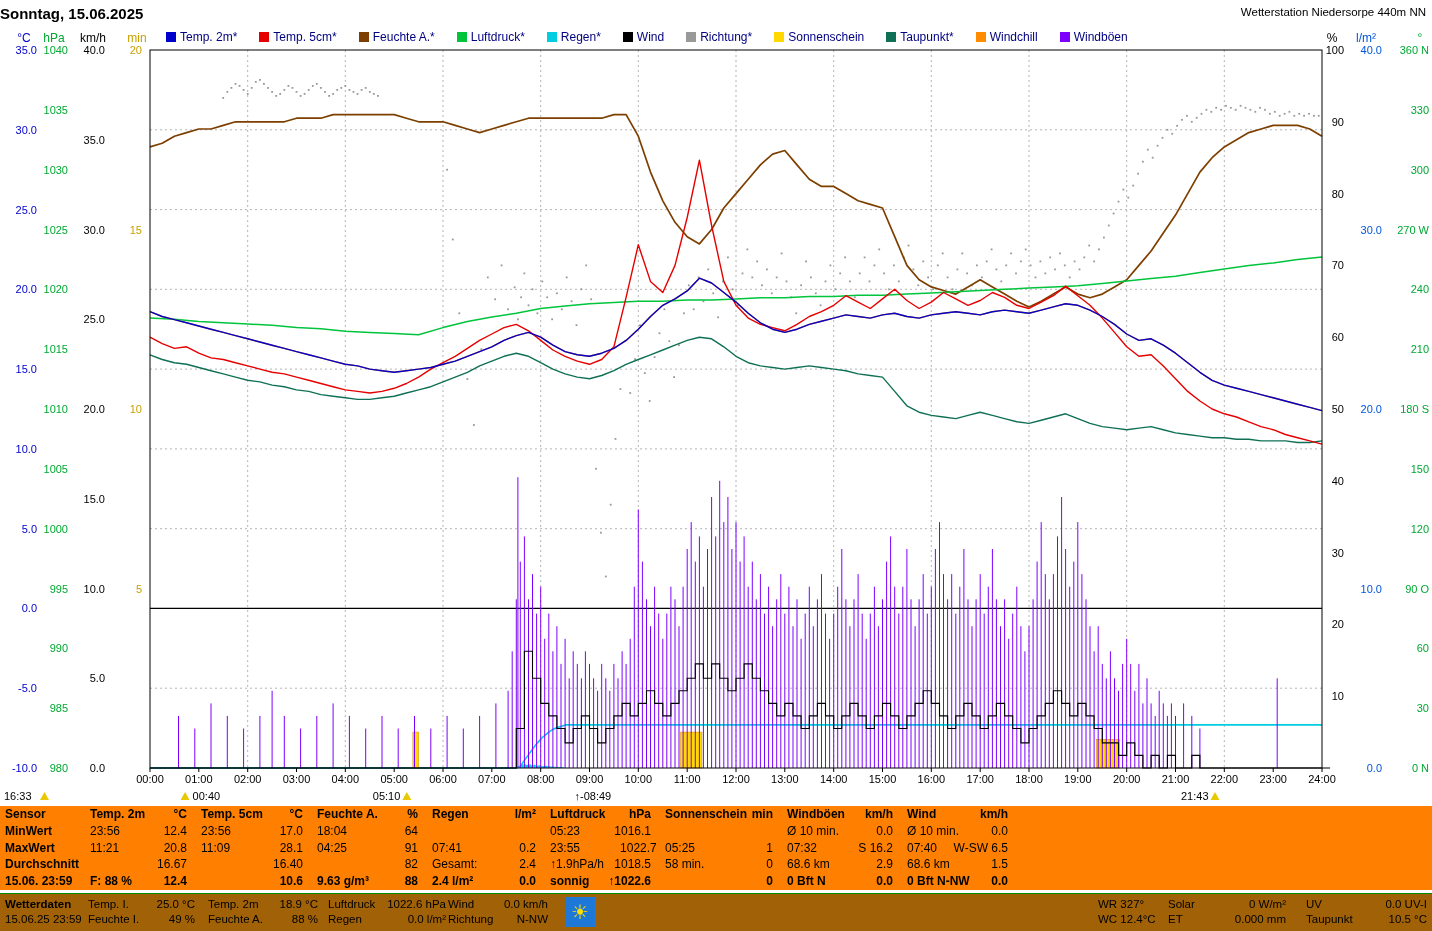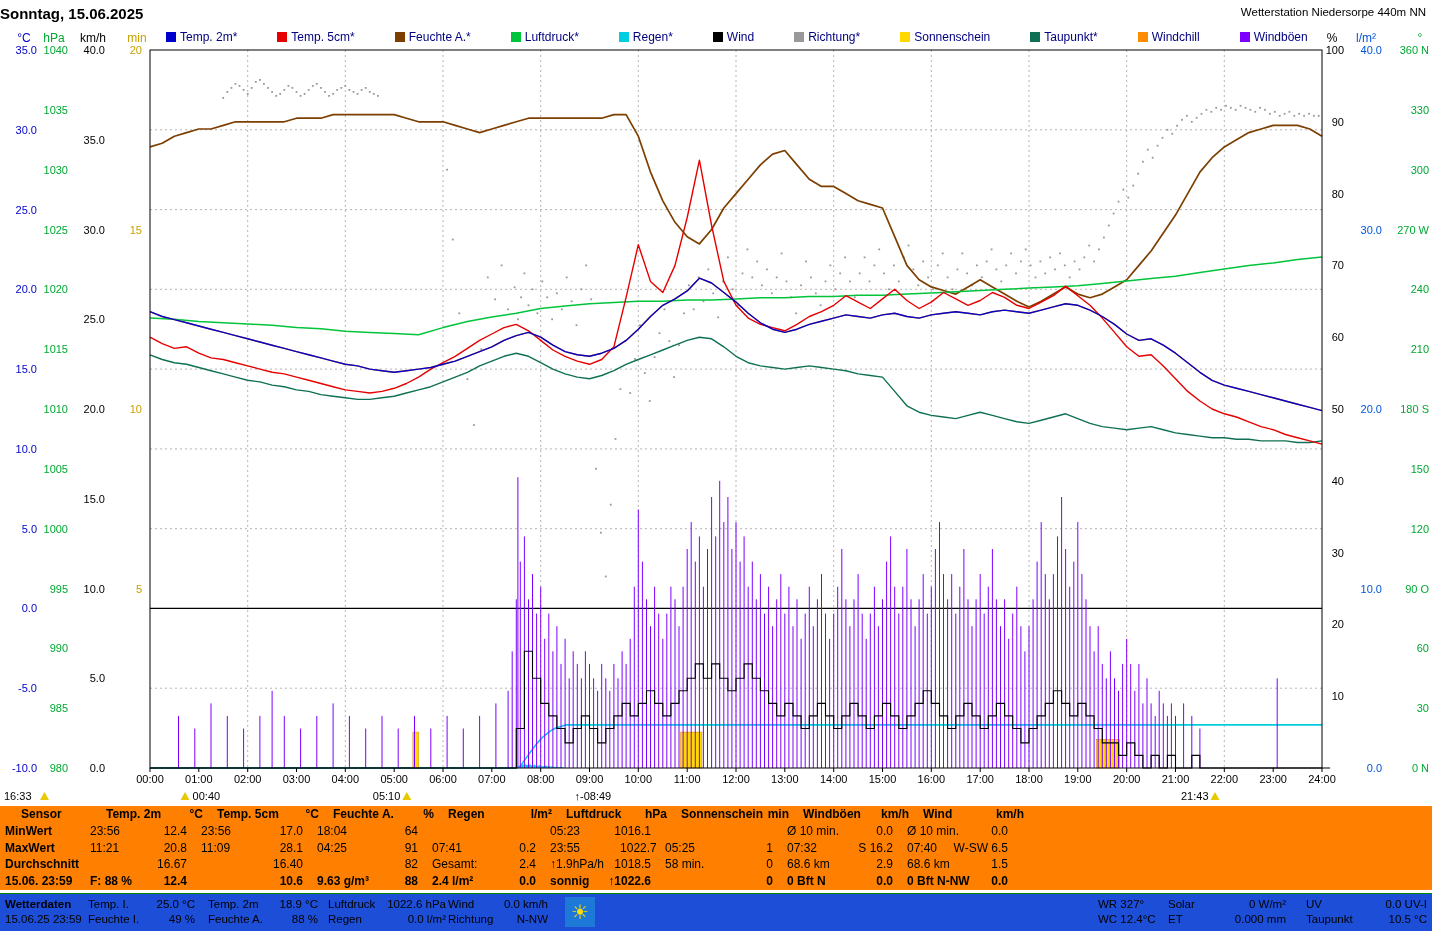--- a/index.html
+++ b/index.html
@@ -1,30 +1,30 @@
 <!DOCTYPE html>
 <html><head>
 <meta charset="utf-8">
 <style>
   html,body{margin:0;padding:0;background:#fff;}
   body{font-family:"Liberation Sans",sans-serif;}
   #app{position:relative;width:1432px;height:931px;overflow:hidden;background:#fff;color:#000;}
   #chart{position:absolute;top:0;left:0;font-family:"Liberation Sans",sans-serif;}
   .title{position:absolute;top:5px;left:0;width:100%;text-align:left;font-size:15px;font-weight:600;pointer-events:none;}
   .station{position:absolute;top:6px;right:6px;font-size:11.5px;pointer-events:none;text-align:center;}
-  #legendbar{position:absolute;top:30px;left:166px;display:flex;gap:40px;align-items:center;height:14px;pointer-events:none;}
+  #legendbar{position:absolute;top:30px;left:166px;display:flex;gap:22px;align-items:center;height:14px;pointer-events:none;}
   .leg-item{display:flex;align-items:center;gap:4px;font-size:12px;color:#000080;white-space:nowrap;}
   .leg-sw{width:10px;height:10px;display:inline-block;flex:none;}
   #stats{position:absolute;top:806px;left:0;width:1432px;height:84px;background:#ff8000;color:#000;}
   .st-row{display:flex;height:16.8px;line-height:16.8px;font-size:12px;white-space:nowrap;}
   .st-label{width:86px;padding-left:5px;font-weight:bold;flex:none;box-sizing:border-box;}
   .st-cell{display:flex;justify-content:space-between;padding:0 10px 0 4px;box-sizing:border-box;flex:none;}
-  .st-head{font-weight:bold;margin-left:16px;}
+  .st-head{font-weight:bold;}
   .st-cur{font-weight:bold;}
-  #statusbar{position:absolute;top:893px;left:0;width:1432px;height:38px;background:#1d4ed8;border-top:1px solid #008a00;color:#000;font-size:11.5px;}
+  #statusbar{position:absolute;top:893px;left:0;width:1432px;height:38px;background:#a16207;border-top:1px solid #008a00;color:#000;font-size:11.5px;}
   .sb-abs{position:absolute;top:3px;line-height:15px;white-space:nowrap;}
   .sb-line2{display:flex;justify-content:space-between;}
   .sb-icon{position:absolute;left:565px;top:3px;width:30px;height:30px;background:#1e78d7;display:flex;align-items:center;justify-content:center;color:#ffe000;font-size:20px;line-height:30px;}
 </style>
 </head>
 <body>
 
 <div id="app">
   <svg id="chart" width="1432" height="806">
       <g>

